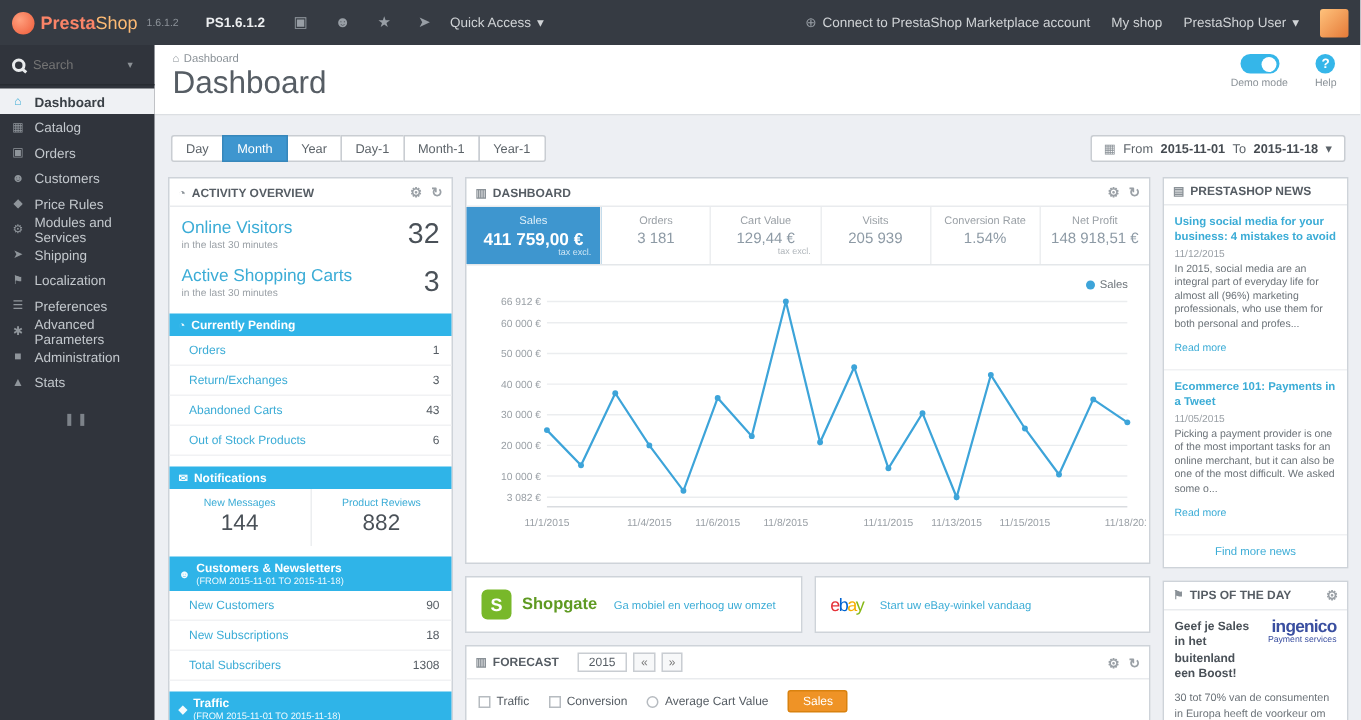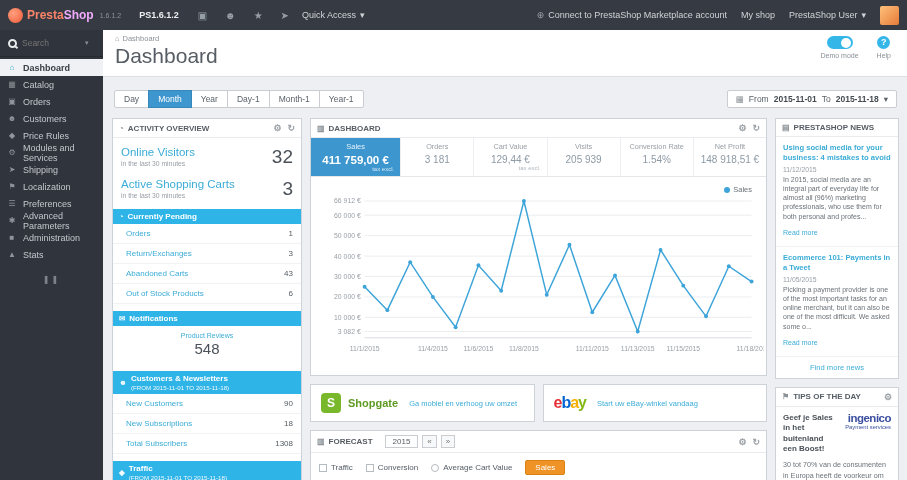--- a/index.html
+++ b/index.html
@@ -5,21 +5,21 @@
   *{box-sizing:border-box;margin:0;padding:0}
   html,body{width:907px;height:480px;overflow:hidden}
   body{font-family:"Liberation Sans",sans-serif;background:#edeff3;position:relative;color:#555}
 
   
   .topbar{position:absolute;top:0;left:0;right:0;height:30px;background:#363b43;display:flex;align-items:center;padding:0 8px;gap:8px;z-index:20}
   .logo{display:flex;align-items:center;gap:4px}
   .logo-mark{width:15px;height:15px;border-radius:50%;background:radial-gradient(circle at 35% 35%,#ffa07e,#ef5a38)}
   .logo-text{font-size:12px}
   .logo-text .presta{color:#fb8468;font-weight:bold}
-  .logo-text .shop{color:#f0abfc;font-weight:bold}
+  .logo-text .shop{color:#fdba74;font-weight:normal}
   .logo-ver{font-size:7px;color:#8d939a;margin-left:2px}
   .ps-ver{font-size:9px;color:#eceef0;font-weight:bold;margin:0 6px 0 10px}
   .tb-ico{font-size:10px;color:#989ea5;margin:0 5px;cursor:pointer}
   .quick{font-size:9px;color:#d0d3d6;display:flex;gap:4px;cursor:pointer}
   .tb-right{margin-left:auto;display:flex;align-items:center;gap:14px;font-size:9px;color:#d0d3d6}
   .tb-link{display:flex;align-items:center;gap:4px;cursor:pointer}
   .tb-link .g{color:#989ea5}
   .avatar{width:19px;height:19px;border-radius:2px;background:linear-gradient(135deg,#ffc27c,#e57a38);cursor:pointer}
 
   
@@ -101,21 +101,21 @@
   .chart-wrap{position:relative;padding:6px 2px 0}
   .legend{position:absolute;right:14px;top:8px;font-size:7.5px;color:#6b7278;display:flex;align-items:center;gap:3px}
   .legend .dot{width:6px;height:6px;border-radius:50%;background:#3da4d9;display:inline-block}
   .chart-svg{width:100%;height:192px;display:block}
 
   
   .mods{display:flex;gap:8px;margin-bottom:8px}
   .mod{flex:1;background:#fff;border:1px solid #ced3d9;height:38px;display:flex;align-items:center;gap:7px;padding:0 10px}
   .sg-ico{width:20px;height:20px;border-radius:4px;background:#78b82a;color:#fff;font-weight:bold;font-size:12px;text-align:center;line-height:20px;flex:none}
   .sg-name{color:#5f9a22;font-size:11px;font-weight:bold}
-  .ebay{font-size:16px;font-weight:bold;letter-spacing:-1px}
+  .ebay{font-size:12px;font-weight:normal;letter-spacing:-1px}
   .e0{color:#e53238}.e1{color:#0064d2}.e2{color:#f5af02}.e3{color:#86b817}
   .mod-link{font-size:7.5px;color:#3bacd6;margin-left:4px;cursor:pointer}
 
   
   .year-box{border:1px solid #c9cdd2;padding:1px 7px;font-size:8px;color:#565d64;margin-left:8px;background:#fff;font-weight:normal;cursor:pointer}
   .pg-btn{border:1px solid #c9cdd2;background:#f7f8f9;font-size:8px;color:#777;padding:0 4px;cursor:pointer;line-height:11px}
   .f-legend{display:flex;align-items:center;gap:13px;padding:7px 8px;font-size:8px;color:#565d64}
   .f-item{display:flex;align-items:center;gap:4px;cursor:pointer}
   .chk{width:8px;height:8px;border:1px solid #b6bbc0;background:#fff;display:inline-block;flex:none}
   .rad{width:8px;height:8px;border:1px solid #b6bbc0;border-radius:50%;background:#fff;display:inline-block;flex:none}
@@ -318,22 +318,26 @@
               <span class="sl">Out of Stock Products</span>
               <span class="sv">6</span>
             </div>
 
           <div class="sec-bar">
             <span class="bi">✉</span>
             <span>Notifications</span>
           </div>
           <div class="notif">
             <div class="ncell">
+                <div class="nl">New Messages</div>
+                <div class="nv">144</div>
+              </div>
+            <div class="ncell">
                 <div class="nl">Product Reviews</div>
-                <div class="nv">548</div>
+                <div class="nv">882</div>
               </div>
           </div>
 
           <div class="sec-bar">
             <span class="bi">☻</span>
             <span><span>Customers &amp; Newsletters</span><span class="rng">(FROM 2015-11-01 TO 2015-11-18)</span></span>
           </div>
           <div class="srow">
               <span class="sl">New Customers</span>
               <span class="sv">90</span>

